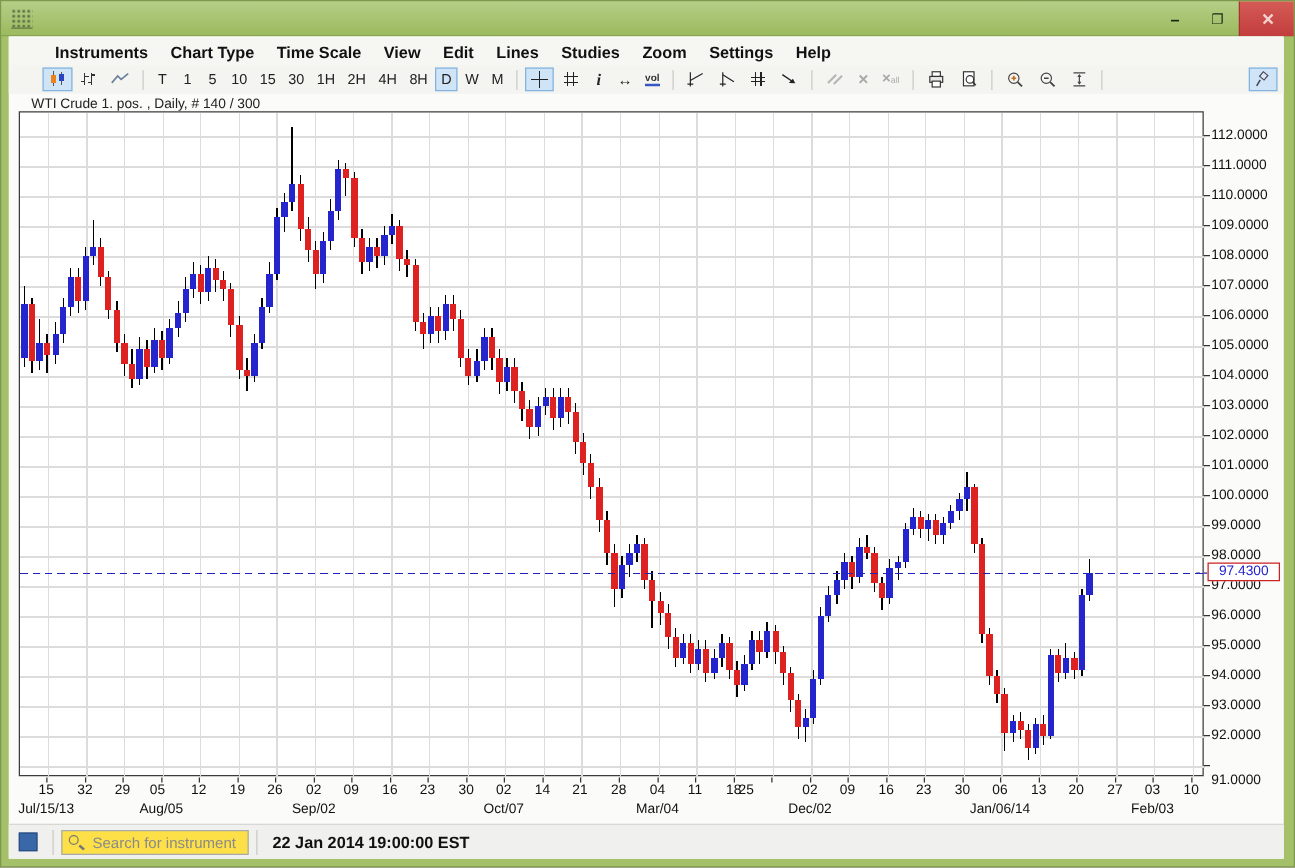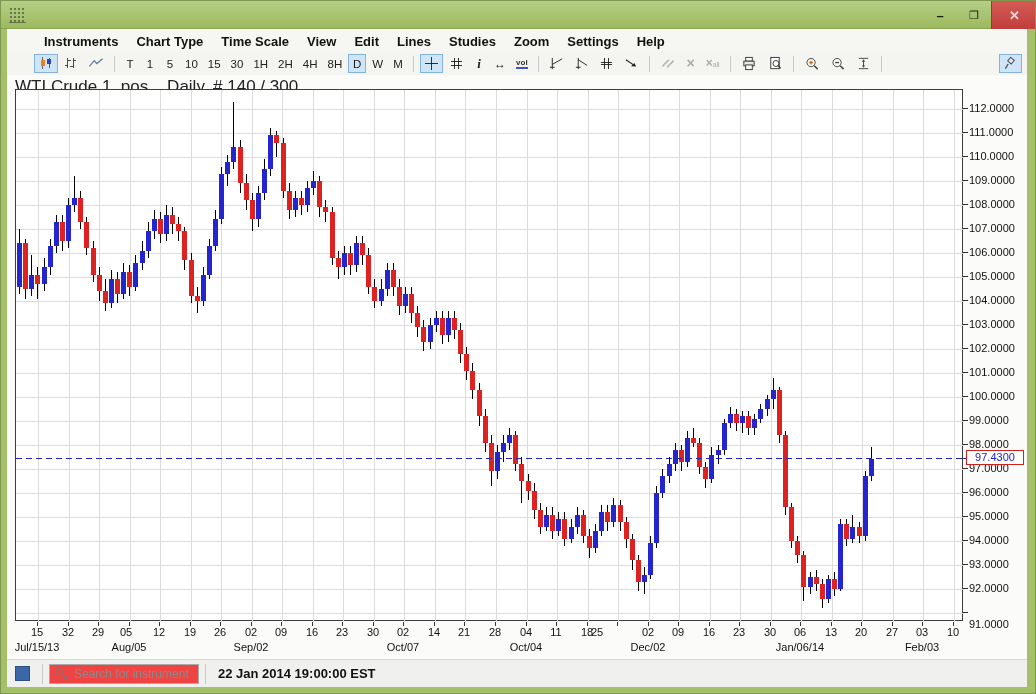--- a/index.html
+++ b/index.html
@@ -34,21 +34,21 @@
   .tb-btn{height:19px;min-width:18px;padding:0 3px;margin:0 1px;display:flex;align-items:center;
           justify-content:center;font-size:11.5px;color:#222;border:1px solid transparent;
           white-space:nowrap;}
   .tb-btn.selected{background:#cfe4f7;border:1px solid #84b3de;}
   .tb-btn.disabled{color:#b3b3b3;}
   .tb-sep{width:1px;height:16px;background:#c9c9c9;margin:0 5px;}
   .tb-btn svg{display:block;}
   .vol-glyph{font-size:8px;font-weight:bold;color:#333;border-bottom:2px solid #3a56c4;line-height:8px;}
   .tb-right{position:absolute;right:4px;top:2px;}
   
-  .chart-label{position:absolute;left:14px;top:76px;font-size:17px;color:#222;}
+  .chart-label{position:absolute;left:24px;top:76px;font-size:11px;color:#222;}
   
   .plot{position:absolute;left:14px;top:88px;width:948px;height:532px;border:1px solid #3c3c3c;
         background:#ffffff;}
   .plot svg{position:absolute;left:0;top:0;}
   
   .y-tick-label{position:absolute;font-size:11px;color:#111;left:968px;width:58px;}
   .y-tick-mark{position:absolute;left:962px;width:5px;height:1px;background:#333;}
   .price-label{position:absolute;left:965px;width:58px;height:15px;border:1px solid #cc2222;
                background:#fff;color:#2222cc;font-size:11px;text-align:center;line-height:13px;}
   .price-dash{position:absolute;left:956px;width:9px;height:0;border-top:1px dashed #2222bb;}
@@ -57,21 +57,21 @@
   .x-week{position:absolute;top:625px;width:36px;margin-left:-18px;text-align:center;
           font-size:11px;color:#111;}
   .x-month{position:absolute;top:640px;width:70px;margin-left:-35px;text-align:center;
            font-size:11px;color:#111;}
   
   .statusbar{position:absolute;left:6px;top:658px;width:1020px;height:28px;background:#f0f0ee;
              border-top:1px solid #d8d8d5;display:flex;align-items:center;}
   .status-square{width:15px;height:15px;background:#3a67a8;border:1px solid #2c4f82;margin:0 6px 0 8px;}
   .status-sep{width:1px;height:20px;background:#c9c9c9;margin:0 6px;}
   .search-wrap{position:relative;}
-  .search-input{width:150px;height:20px;border:1px solid #aaa;background:#ef4444;font-size:12px;
+  .search-input{width:150px;height:20px;border:1px solid #aaa;background:#fde047;font-size:12px;
                 color:#333;padding:0 4px 0 24px;outline:none;}
   .search-input::placeholder{color:#8a8a8a;}
   .mag-icon{position:absolute;left:6px;top:4px;width:8px;height:8px;border:1.5px solid #777;
             border-radius:50%;}
   .mag-icon:after{content:"";position:absolute;left:7px;top:8px;width:5px;height:1.5px;
                   background:#777;transform:rotate(40deg);}
   .timestamp{font-size:13px;font-weight:bold;color:#111;margin-left:6px;}
 </style>
 </head>
 <body>
@@ -704,21 +704,21 @@
       <div class="x-tick-mark" style="left: 891px;"></div>
       <div class="x-week" style="left: 891px;">27</div>
       <div class="x-tick-mark" style="left: 921px;"></div>
       <div class="x-week" style="left: 921px;">03</div>
       <div class="x-tick-mark" style="left: 952px;"></div>
       <div class="x-week" style="left: 952px;">10</div>
       <div class="x-month" style="left: 36px;">Jul/15/13</div>
       <div class="x-month" style="left: 128px;">Aug/05</div>
       <div class="x-month" style="left: 250px;">Sep/02</div>
       <div class="x-month" style="left: 402px;">Oct/07</div>
-      <div class="x-month" style="left: 525px;">Oct/04</div>
+      <div class="x-month" style="left: 525px;">Mar/04</div>
       <div class="x-month" style="left: 647px;">Dec/02</div>
       <div class="x-month" style="left: 799px;">Jan/06/14</div>
       <div class="x-month" style="left: 921px;">Feb/03</div>
     </div>
 
   <div class="price-dash" id="price-dash" style="top: 456.68px;"></div>
   <div class="price-label" id="price-label" style="top: 448.68px; text-align: center;">97.4300</div>
 
   <div class="statusbar">
     <div class="status-square"></div>

